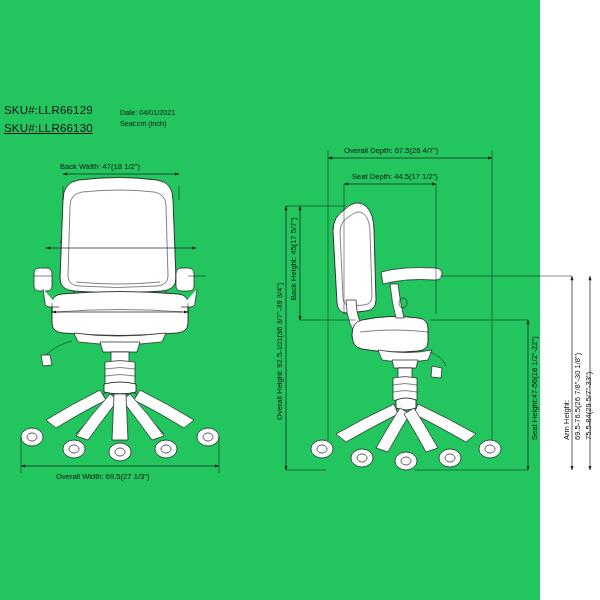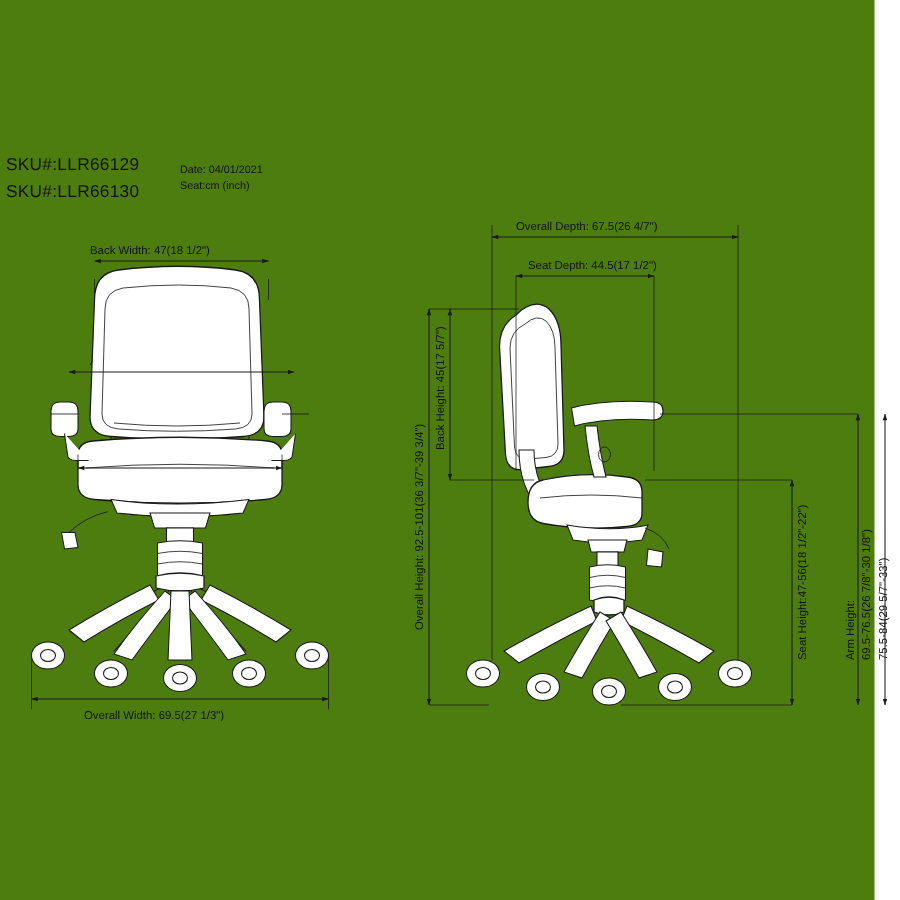--- a/index.html
+++ b/index.html
@@ -1,37 +1,37 @@
 <!DOCTYPE html>
 <html><head>
 <meta charset="utf-8">
 <style>
   html,body{margin:0;padding:0;background:#ffffff;}
   body{width:600px;height:600px;overflow:hidden;font-family:"Liberation Sans",sans-serif;color:#000;}
-  #stage{position:relative;width:583px;height:600px;background:#4d7c0f;}
+  #stage{position:relative;width:540px;height:600px;background:#22c55e;}
   .t{position:absolute;white-space:nowrap;font-family:"Liberation Sans",sans-serif;color:#111;}
   .sku{font-size:11.5px;letter-spacing:.2px;}
   .meta{font-size:7.2px;}
   .dim{font-size:7.6px;}
   .vert{transform-origin:0 0;}
   svg{position:absolute;left:0;top:0;}
   .ln{stroke:#1a1a1a;stroke-width:.7;fill:none;}
   .thin{stroke:#1a1a1a;stroke-width:.55;fill:none;}
   .ext{stroke:#1a1a1a;stroke-width:.5;fill:none;}
   .chair{stroke:#1a1a1a;stroke-width:.85;fill:#fff;}
   .chair2{stroke:#1a1a1a;stroke-width:.7;fill:#fff;}
   .nofill{fill:none;}
 </style>
 </head>
 <body>
 
 <div id="stage">
 
   <div class="t sku" style="left:4px;top:104px;">SKU#:LLR66129</div>
-  <div class="t sku" style="left:4px;top:122px;">SKU#:LLR66130</div>
+  <div class="t sku" style="left:4px;top:122px;text-decoration:underline;">SKU#:LLR66130</div>
   <div class="t meta" style="left:120px;top:108px;">Date: 04/01/2021</div>
   <div class="t meta" style="left:120px;top:119px;">Seat:cm (inch)</div>
 
   <div class="t dim" style="left:60px;top:162px;">Back Width: 47(18 1/2")</div>
   <div class="t dim" style="left:60px;top:236px;">Arm Distance: 47.5(18 5/7")</div>
   <div class="t dim" style="left:52px;top:300px;">Seat Width: 50.5(19 7/8")</div>
   <div class="t dim" style="left:56px;top:472px;">Overall Width: 69.5(27 1/3")</div>
 
   <div class="t dim" style="left:344px;top:146px;">Overall Depth: 67.5(26 4/7")</div>
   <div class="t dim" style="left:352px;top:172px;">Seat Depth: 44.5(17 1/2")</div>

